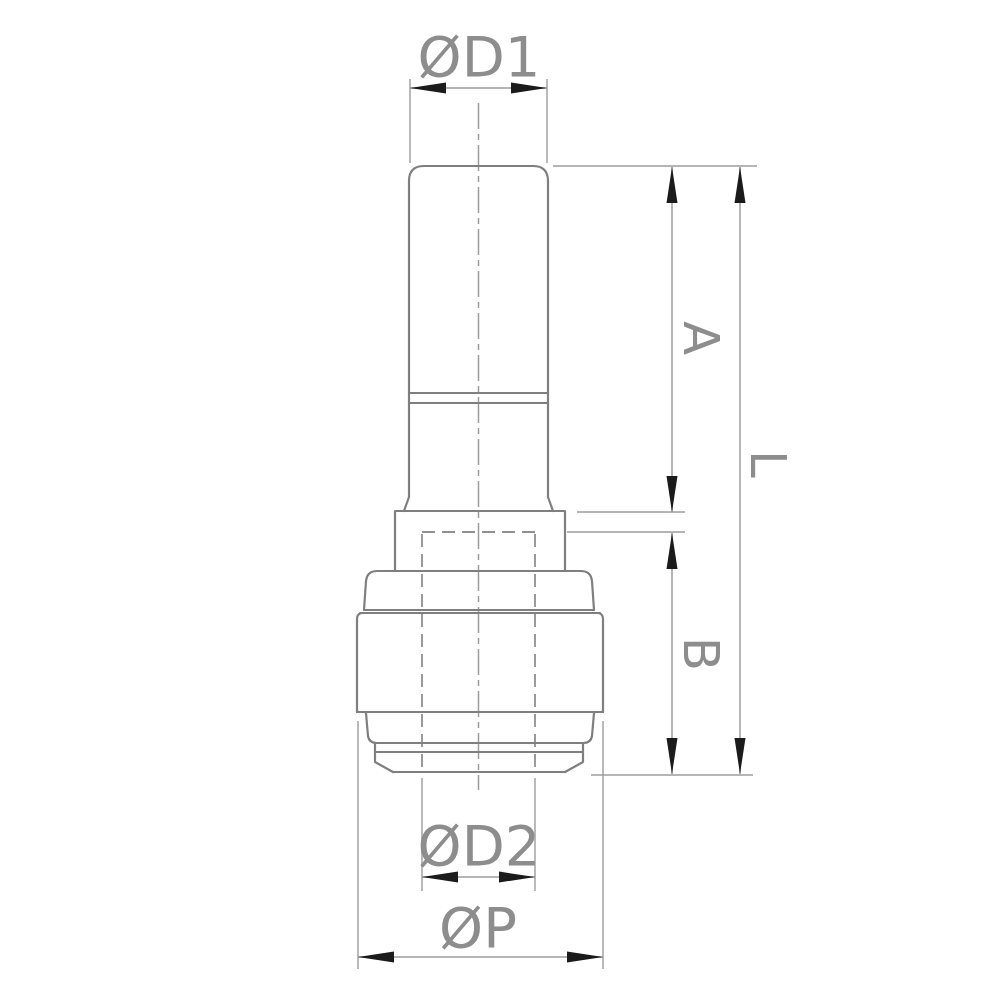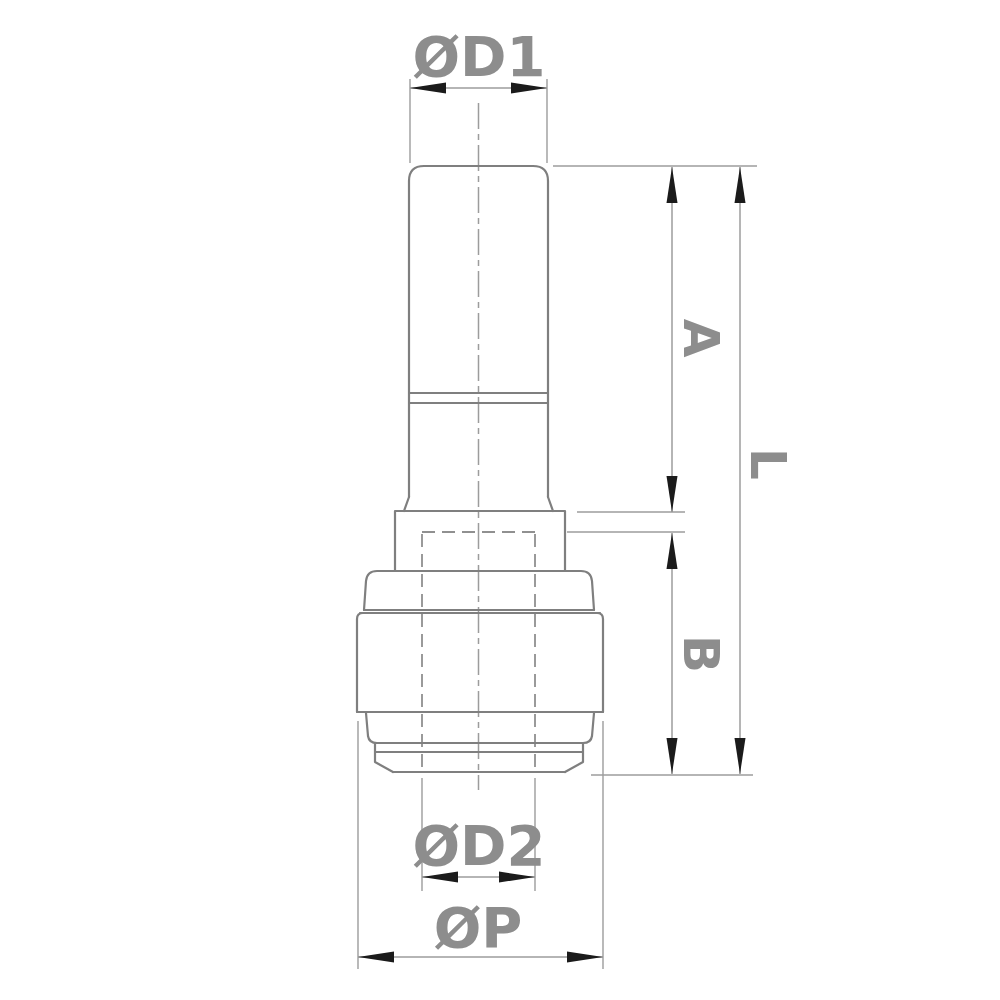--- a/index.html
+++ b/index.html
@@ -9,21 +9,20 @@
     width: 1000px;
     height: 1000px;
     overflow: hidden;
     font-family: "DejaVu Sans", sans-serif;
   }
   #stage {
     position: relative;
     width: 1000px;
     height: 784px;
     background: var(--background, #ffffff);
-    font-weight: bold;
   }
   svg { display: block; }
 
   .part      { fill: none; stroke: var(--outline, #7f7f7f); stroke-width: 2.2; stroke-linejoin: round; stroke-linecap: round; }
   .dim       { fill: none; stroke: var(--dimension, #9c9c9c); stroke-width: 1.5; }
   .ext       { fill: none; stroke: var(--dimension, #9c9c9c); stroke-width: 1.4; }
   .hidden-ln { fill: none; stroke: var(--hidden, #909090); stroke-width: 1.8; stroke-dasharray: 13 7; }
   .center-ln { fill: none; stroke: var(--centerline, #9c9c9c); stroke-width: 1.5; stroke-dasharray: 26 5 6 5; }
   .arrow     { fill: var(--arrow, #1b1b1b); stroke: none; }
   .dim-text  { fill: var(--text, #8d8d8d); font-family: "DejaVu Sans", sans-serif; font-size: 56px; text-anchor: middle; }

